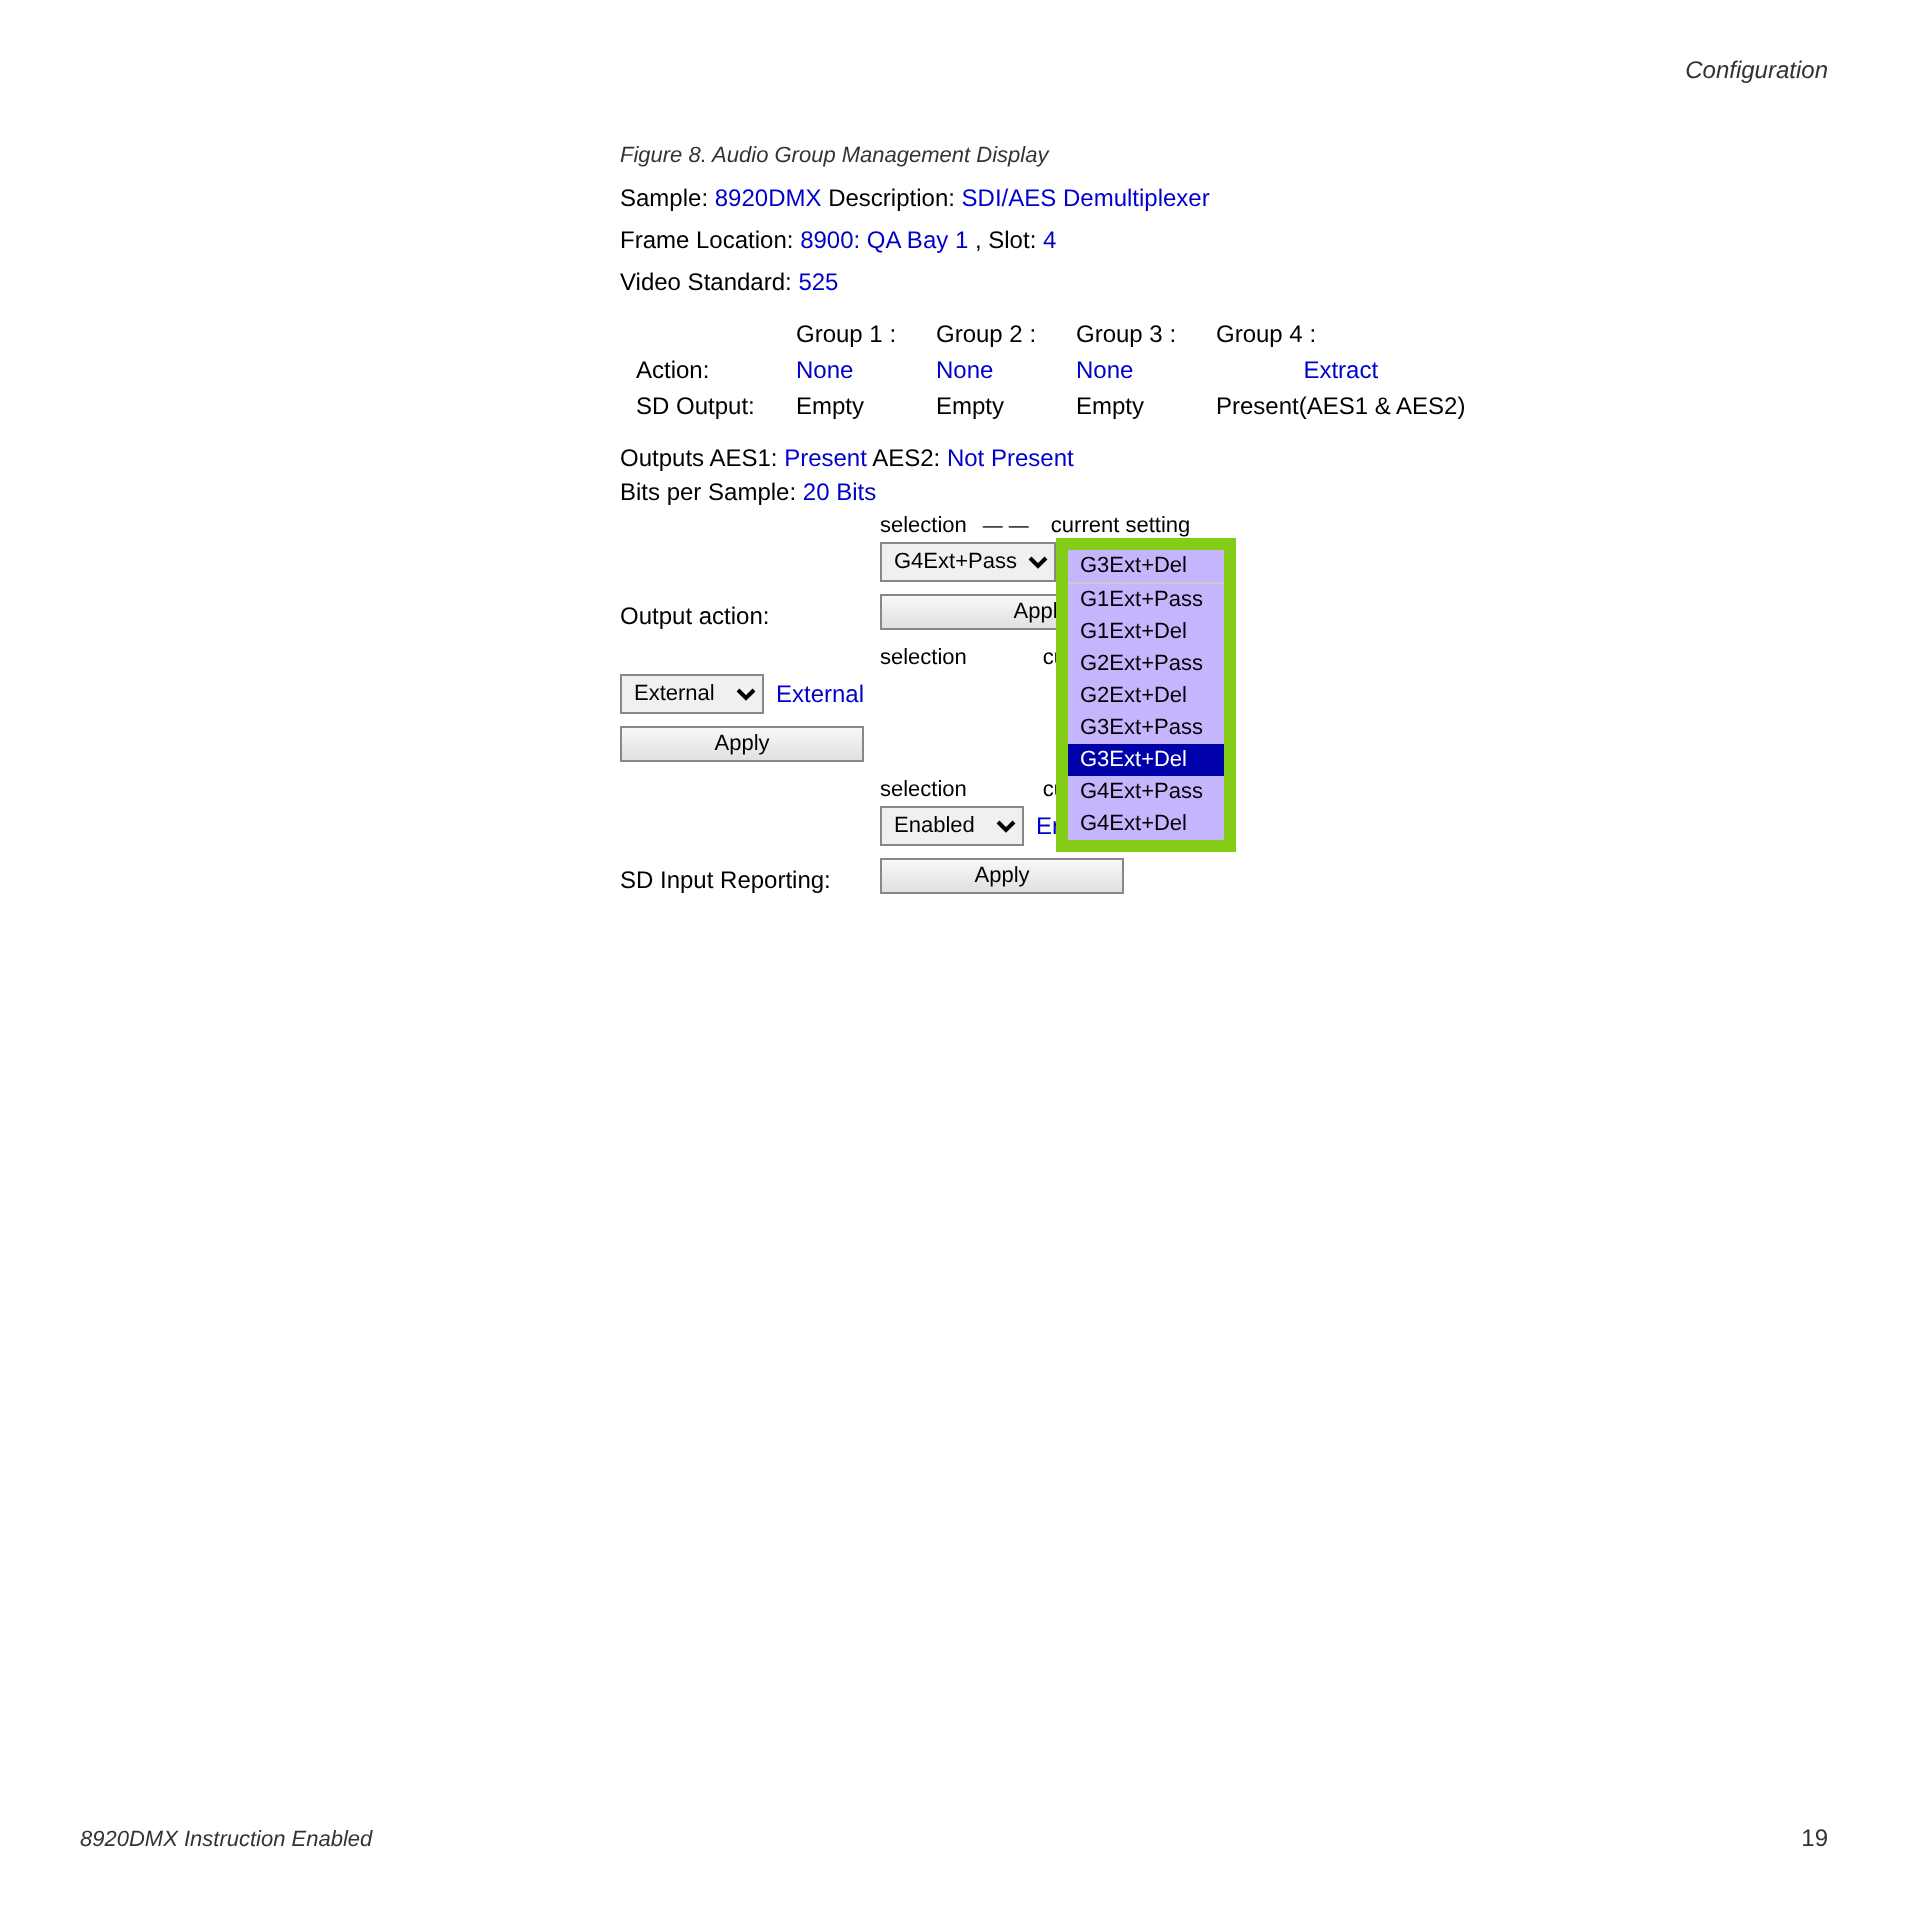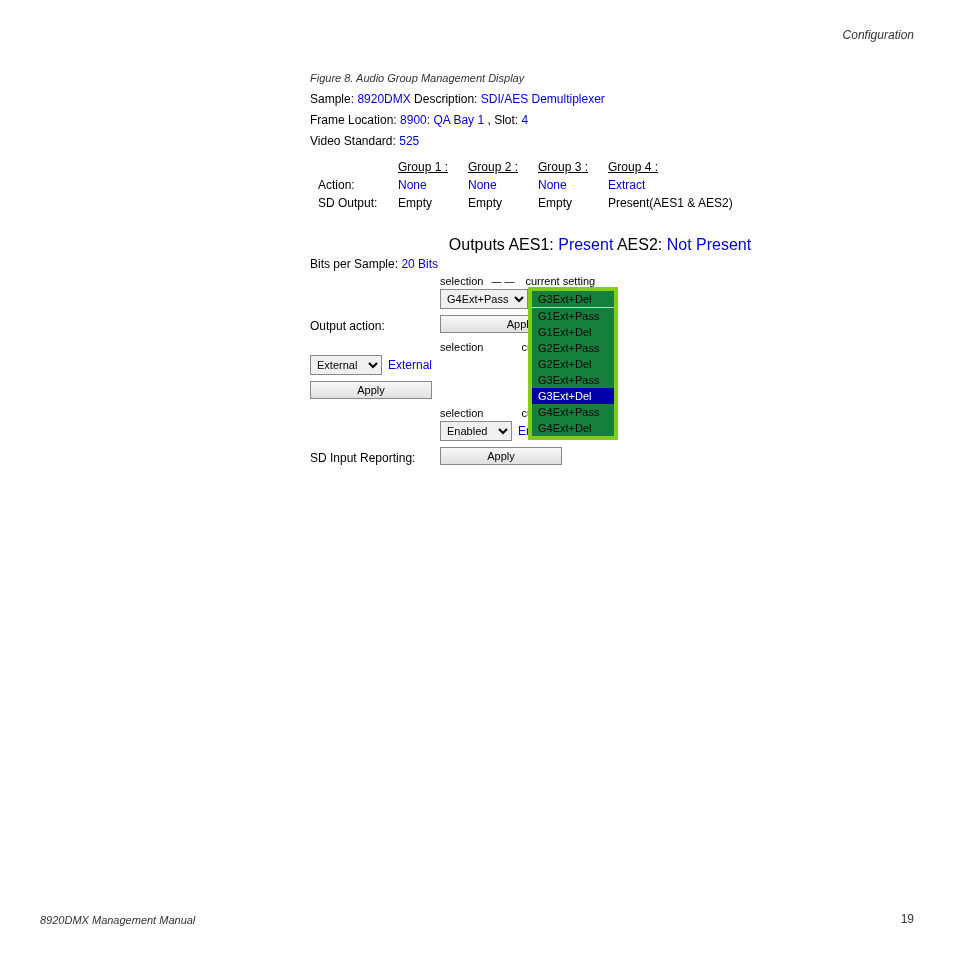--- a/index.html
+++ b/index.html
@@ -98,38 +98,36 @@
 
     .groups-table td {
       padding: 2px 8px;
       color: #000;
     }
 
     .groups-table .group-header td {
       padding-bottom: 2px;
       font-weight: normal;
       color: #000;
-      text-decoration: underline;
     }
 
     .col-label {
       width: 80px;
       color: #000;
     }
 
     .col-val {
       color: #0000cc;
       min-width: 70px;
     }
 
     .outputs-row {
-      margin-top: 24px;
-      font-size: 16px;
+      margin-top: 10px;
+      font-size: 12px;
       margin-bottom: 3px;
-      text-align: center;
     }
 
     .bits-row {
       font-size: 12px;
       margin-bottom: 4px;
     }
 
     .control-section {
       margin-top: 4px;
     }
@@ -200,21 +198,21 @@
     .crc-label-multi {
       line-height: 1.4;
     }
 
   </style>
 </head>
 <body>
 
 <div class="page-header">Configuration</div>
 
-<div class="page-footer-left">8920DMX Management Manual</div>
+<div class="page-footer-left">8920DMX Instruction Enabled</div>
 <div class="page-footer-right">19</div>
 
 <div class="figure-caption">Figure 8.  Audio Group Management Display</div>
 
 <div class="main-content">
 
 
   <div class="info-row">
     <span>Sample:</span>
     <span class="link-blue">8920DMX</span>
@@ -244,21 +242,21 @@
         <td style="color:#000; min-width:70px; font-size:12px;">Group 3 :</td>
         <td style="color:#000; min-width:70px; font-size:12px;">Group 4 :</td>
       </tr>
 
 
       <tr>
         <td class="col-label" style="font-size:12px;">Action:</td>
         <td style="color:#0000cc; font-size:12px; min-width:70px;">None</td>
         <td style="color:#0000cc; font-size:12px; min-width:70px;">None</td>
         <td style="color:#0000cc; font-size:12px; min-width:70px;">None</td>
-        <td style="color:#0000cc; font-size:12px; min-width:70px;">Extract</td>
+        <td style="color:#0000cc; font-size:12px; min-width:70px;text-align:center;">Extract</td>
       </tr>
 
       <tr>
         <td class="col-label" style="font-size:12px;">SD Output:</td>
         <td class="col-val">Empty</td>
         <td class="col-val">Empty</td>
         <td class="col-val">Empty</td>
         <td class="col-val">Present(AES1 &amp; AES2)</td>
       </tr>
     </tbody>
@@ -298,21 +296,21 @@
             <option>G2Ext+Del</option>
             <option>G3Ext+Pass</option>
             <option>G3Ext+Del</option>
             <option>G4Ext+Del</option>
           </select>
           <span class="current-setting-text">G4Ext+Pass</span>
         </div>
         <button class="apply-btn">Apply</button>
       </div>
 
-      <div style="position:absolute; left:218px; top:-2px; background:#15803d; border:4px solid #84cc16; font-size:11px; z-index:100; min-width:90px;">
+      <div style="position:absolute; left:218px; top:-2px; background:#c4b5fd; border:6px solid #84cc16; font-size:11px; z-index:100; min-width:90px;">
         <div class="dropdown-popup-item">G3Ext+Del</div>
         <div style="height:1px; background:#ccc; margin:0;"></div>
         <div class="dropdown-popup-item">G1Ext+Pass</div>
         <div class="dropdown-popup-item">G1Ext+Del</div>
         <div class="dropdown-popup-item">G2Ext+Pass</div>
         <div class="dropdown-popup-item">G2Ext+Del</div>
         <div class="dropdown-popup-item">G3Ext+Pass</div>
         <div class="dropdown-popup-item selected">G3Ext+Del</div>
         <div class="dropdown-popup-item">G4Ext+Pass</div>
         <div class="dropdown-popup-item">G4Ext+Del</div>

